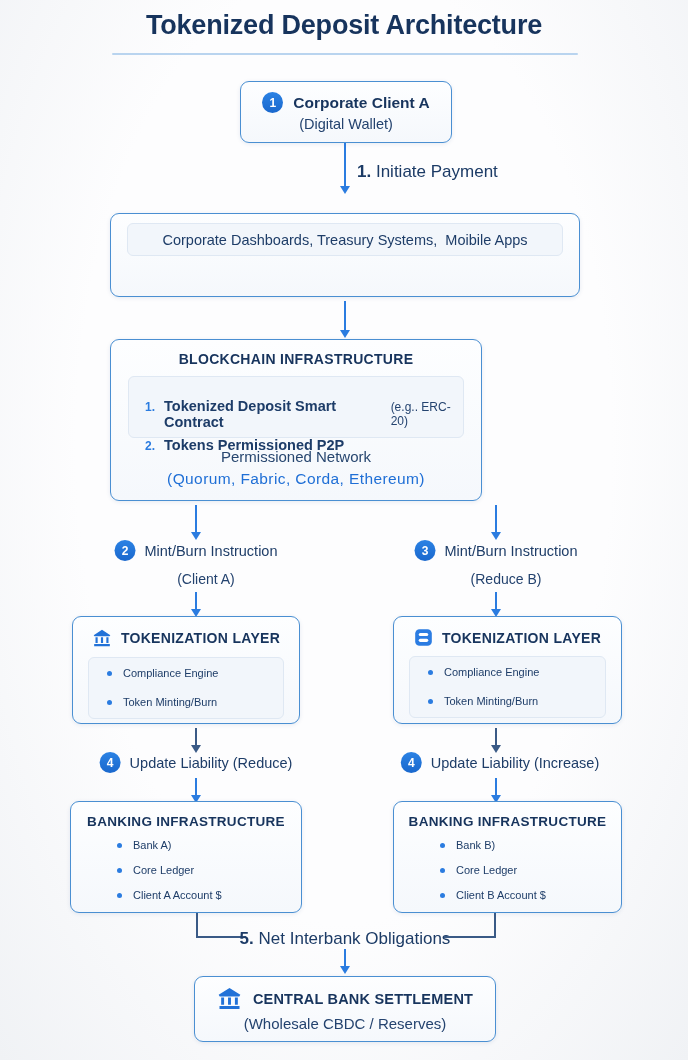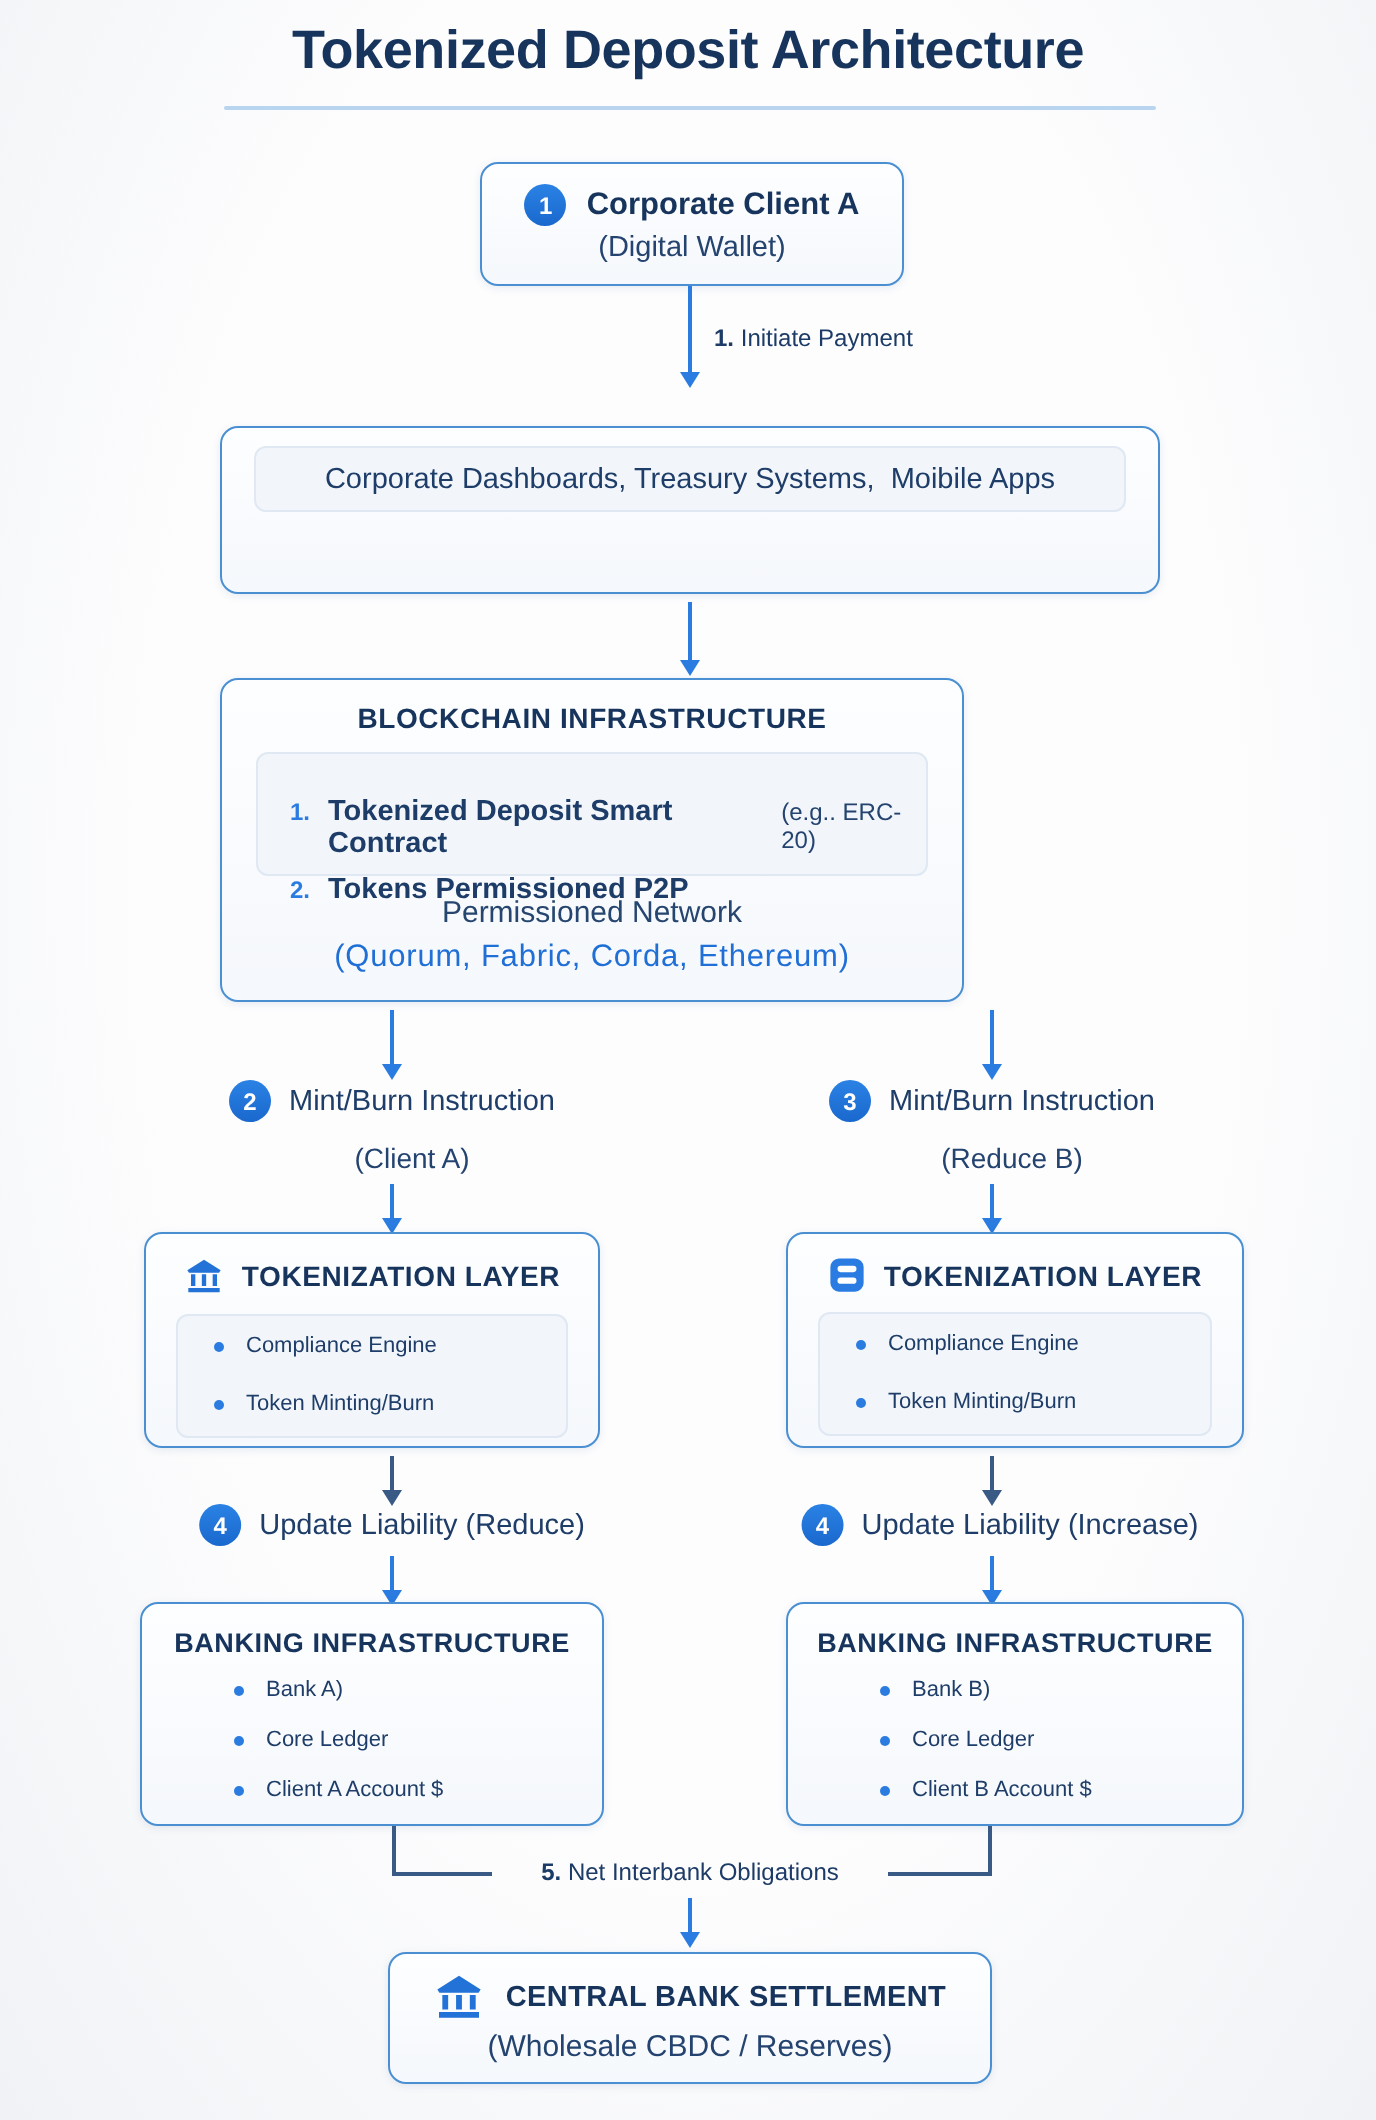--- a/index.html
+++ b/index.html
@@ -43,21 +43,21 @@
   .varrow.blue { background:#2b7ce0; color:#2b7ce0; }
   .varrow.navy { background:#3a5a86; color:#3a5a86; width:2px; }
   .varrow::after {
     content:""; position:absolute; bottom:-7px; left:50%;
     transform:translateX(-50%);
     border-left:5px solid transparent; border-right:5px solid transparent;
     border-top:8px solid currentColor;
   }
   .hline, .vline { position:absolute; background:#3a5a86; }
   .hline { height:2px; } .vline { width:2px; }
-  .edge-label { position:absolute; font-size:12px; color:#1c3b66; white-space:nowrap; }
+  .edge-label { position:absolute; font-size:17px; color:#1c3b66; white-space:nowrap; }
   .edge-label b { font-weight:bold; }
   .label-row {
     position:absolute; transform:translateX(-50%);
     display:flex; align-items:center; gap:9px; white-space:nowrap;
     font-size:14.5px; color:#1e3d68;
   }
   .sub-label {
     position:absolute; transform:translateX(-50%);
     font-size:14px; color:#24436f; white-space:nowrap;
   }

